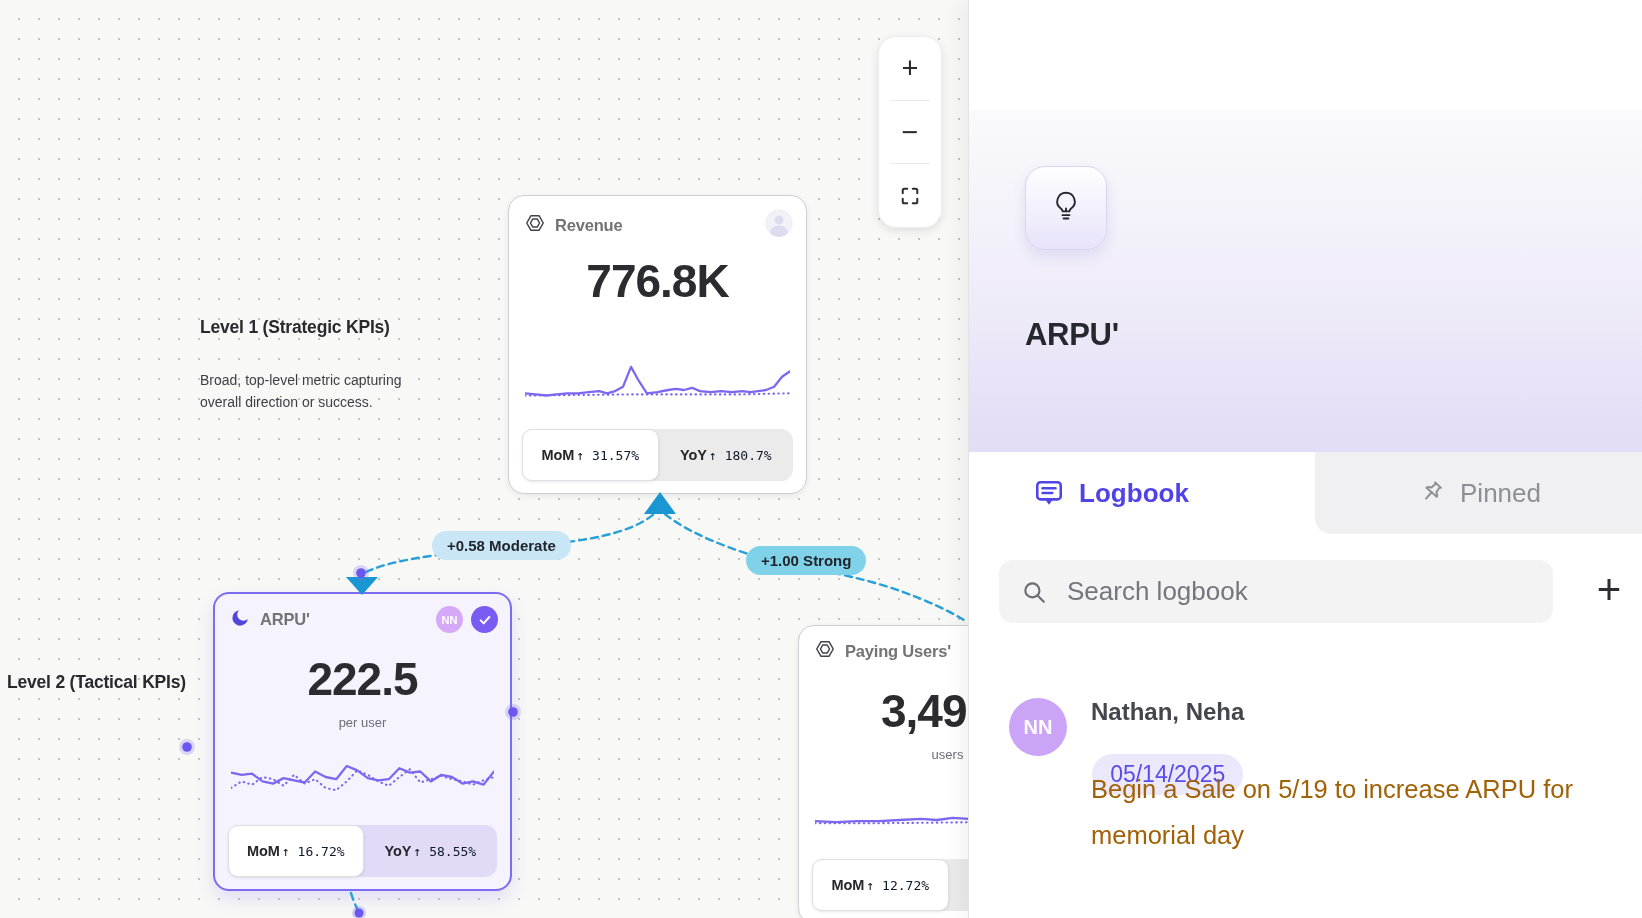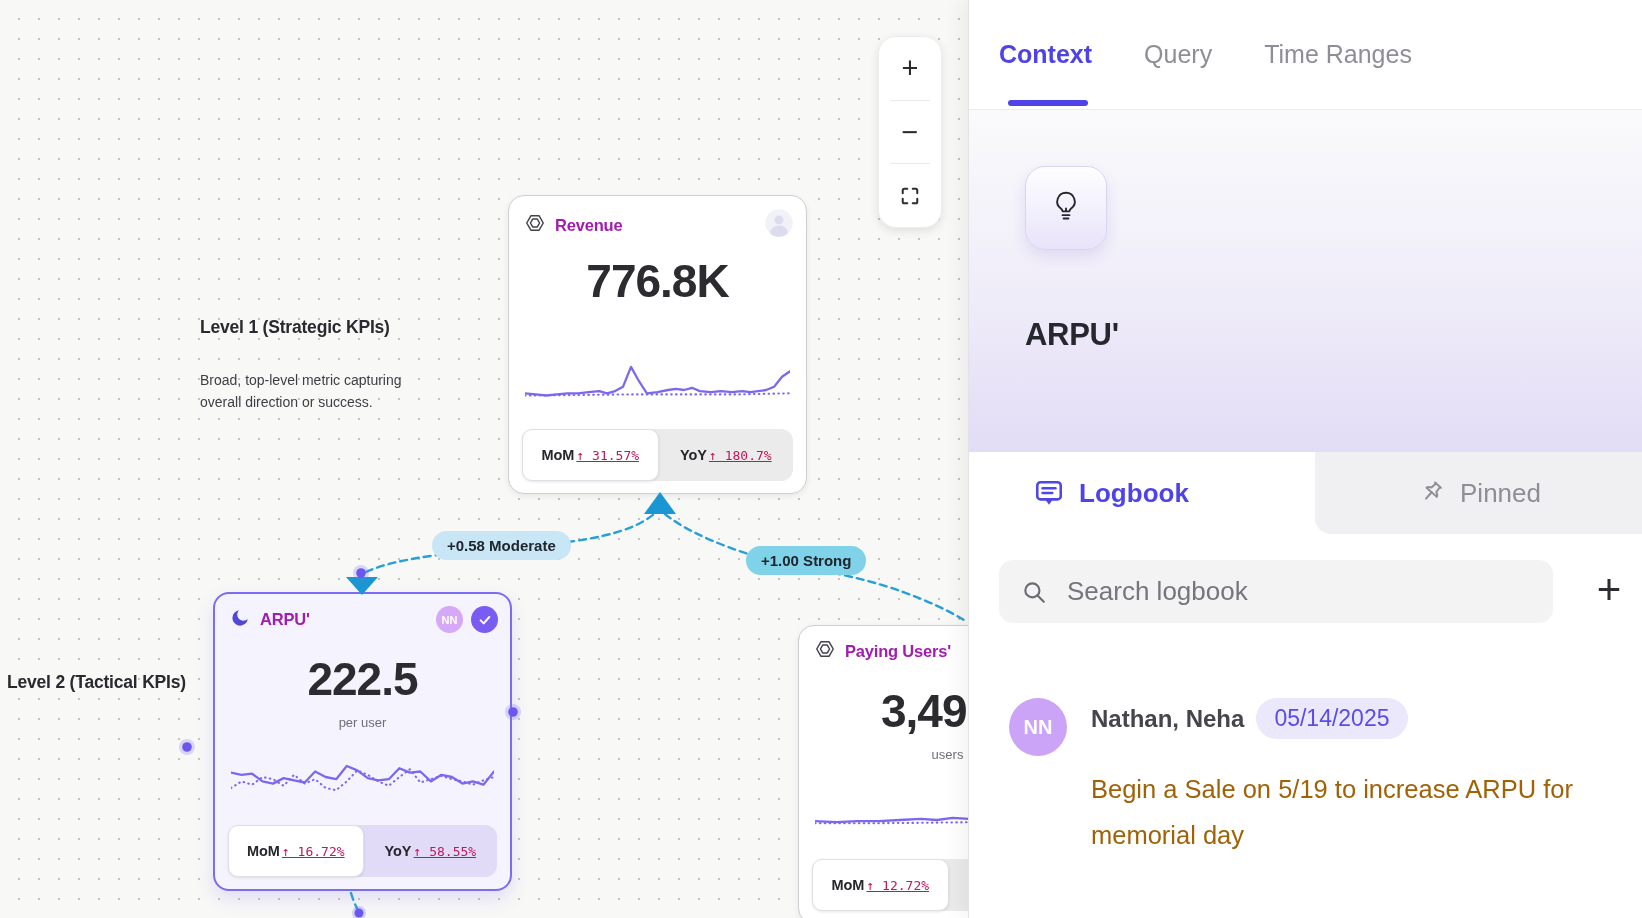--- a/index.html
+++ b/index.html
@@ -22,41 +22,41 @@
 
   
   .card { position:absolute; width:299px; height:299px; background:#fff; border:1px solid #cfcfd3;
     border-radius:16px; box-shadow:0 2px 6px rgba(0,0,0,.07); z-index:2; }
   .card-arpu { background:#f5f3fd; border:2px solid #7b6cf1; box-shadow:0 8px 18px rgba(110,90,240,.16); }
   .card-revenue { left:508px; top:195px; }
   .card-arpu-pos { left:213px; top:592px; }
   .card-paying { left:798px; top:625px; }
 
   .card-head { position:absolute; left:15px; top:12px; right:12px; display:flex; align-items:center; gap:9px; }
-  .card-title { font-size:16.5px; font-weight:700; color:#a21caf; letter-spacing:-0.2px; }
+  .card-title { font-size:16.5px; font-weight:700; color:#737373; letter-spacing:-0.2px; }
   .head-right { margin-left:auto; display:flex; align-items:center; gap:8px; }
   .nn-badge { width:27px; height:27px; border-radius:50%; background:#d5a9f8; color:#fff;
     font-size:11px; font-weight:700; display:flex; align-items:center; justify-content:center; }
   .check-badge { width:27px; height:27px; border-radius:50%; background:#7a5cf3; display:flex; align-items:center; justify-content:center; }
   .card-value { position:absolute; left:0; right:0; top:58px; text-align:center; font-size:46px; font-weight:700;
     letter-spacing:-1px; color:#2b2b30; }
   .card-paying .card-value { text-align:left; left:82px; }
   .card-unit { position:absolute; left:0; right:0; top:121px; text-align:center; font-size:13px; color:#6e6e78; }
   .spark-wrap { position:absolute; left:16px; right:16px; top:160px; height:48px; }
   .spark-wrap svg { width:100%; height:48px; }
   .spark-solid { fill:none; stroke:#7b68f0; stroke-width:2.3; stroke-linejoin:round; stroke-linecap:round; }
   .spark-dotted { fill:none; stroke:#7b68f0; stroke-width:2.1; stroke-linecap:round; stroke-dasharray:0.6 4.4; }
 
   .toggle { position:absolute; left:13px; right:13px; bottom:12px; height:52px; border-radius:12px;
     display:flex; background:#ebebec; }
   .card-arpu .toggle { background:#e1dbf8; }
   .toggle-cell { flex:1; display:flex; flex-direction:row; align-items:center; justify-content:center; gap:2px; border-radius:12px; }
   .toggle-cell.active { background:#fff; border:1px solid #e0e0e4; box-shadow:0 1px 3px rgba(0,0,0,.10); border-radius:10px; }
   .t-label { font-size:14.5px; font-weight:700; color:#26262b; }
-  .t-value { font-family:"DejaVu Sans Mono",monospace; font-size:13px; color:#be185d;text-decoration:underline; }
+  .t-value { font-family:"DejaVu Sans Mono",monospace; font-size:13px; color:#0f172a; }
 
   
   .edge-pill { position:absolute; z-index:4; font-size:15px; font-weight:700; color:#20262c;
     padding:6px 15px; border-radius:17px; white-space:nowrap; }
   .pill-moderate { left:432px; top:531px; background:#c8e6f6; }
   .pill-strong { left:746px; top:546px; background:#80d2e9; }
 
   
   .zoom-toolbar { position:absolute; left:878px; top:36px; width:64px; height:192px; background:#fff;
     border:1px solid #ededef; border-radius:18px; box-shadow:0 3px 10px rgba(0,0,0,.10); z-index:6;
@@ -94,21 +94,21 @@
     border-radius:14px; display:flex; align-items:center; gap:20px; padding:0 22px; }
   .search-input { border:none; outline:none; background:transparent; flex:1; font-size:26px;
     font-family:"Liberation Sans","DejaVu Sans",sans-serif; color:#3a3a41; }
   .search-input::placeholder { color:#75757d; }
   .add-btn { position:absolute; left:610px; top:557px; width:60px; height:66px; display:flex; align-items:center;
     justify-content:center; font-size:42px; font-weight:300; color:#2c2c31; background:none; border:none; }
 
   .entry { position:absolute; left:0; top:686px; right:0; }
   .entry-avatar { position:absolute; left:40px; top:12px; width:58px; height:58px; border-radius:50%;
     background:#cba3f7; color:#fff; font-size:20px; font-weight:700; display:flex; align-items:center; justify-content:center; }
-  .entry-headrow { position:absolute; left:122px; top:12px; display:flex; align-items:center; gap:12px; }
+  .entry-headrow { position:absolute; left:122px; top:12px; display:flex; align-items:center; gap:28px;flex-direction:column; }
   .entry-author { font-size:24px; font-weight:700; color:#45454d; }
   .entry-date { font-size:23px; color:#5a4ce9; background:#ebe8fc; border-radius:21px; padding:7px 18px; }
   .entry-text { position:absolute; left:122px; top:80px; width:520px; font-size:25.5px; line-height:46px; color:#a16207; }
 </style>
 </head>
 <body>
 
 <div class="canvas">
 
   <div class="lvl lvl1">
@@ -265,26 +265,20 @@
         <path d="M14 3h3.2A1.8 1.8 0 0 1 19 4.8V8"></path>
         <path d="M19 14v3.2a1.8 1.8 0 0 1-1.8 1.8H14"></path>
         <path d="M8 19H4.8A1.8 1.8 0 0 1 3 17.2V14"></path>
       </svg>
     </div>
   </div>
 </div>
 
 <div class="panel">
 
-  <div class="tabbar">
-    <div class="tab active">Context</div>
-    <div class="tab">Query</div>
-    <div class="tab">Time Ranges</div>
-    <div class="tab-underline"></div>
-  </div>
 
   <div class="gradsec">
     <div class="bulb-tile">
       <svg width="42" height="44" viewBox="0 0 40 36" fill="none" stroke="#26262c" stroke-width="1.8" stroke-linecap="round" stroke-linejoin="round">
         <path d="M20 3.5a8.3 8.3 0 0 0-4.9 15c.9.7 1.5 1.7 1.7 2.7h6.4c.2-1 .8-2 1.7-2.7A8.3 8.3 0 0 0 20 3.5z"></path>
         <path d="M20 21v-2.6"></path>
         <path d="M16.7 24.8h6.6"></path>
         <path d="M17.7 28h4.6"></path>
       </svg>
     </div>

